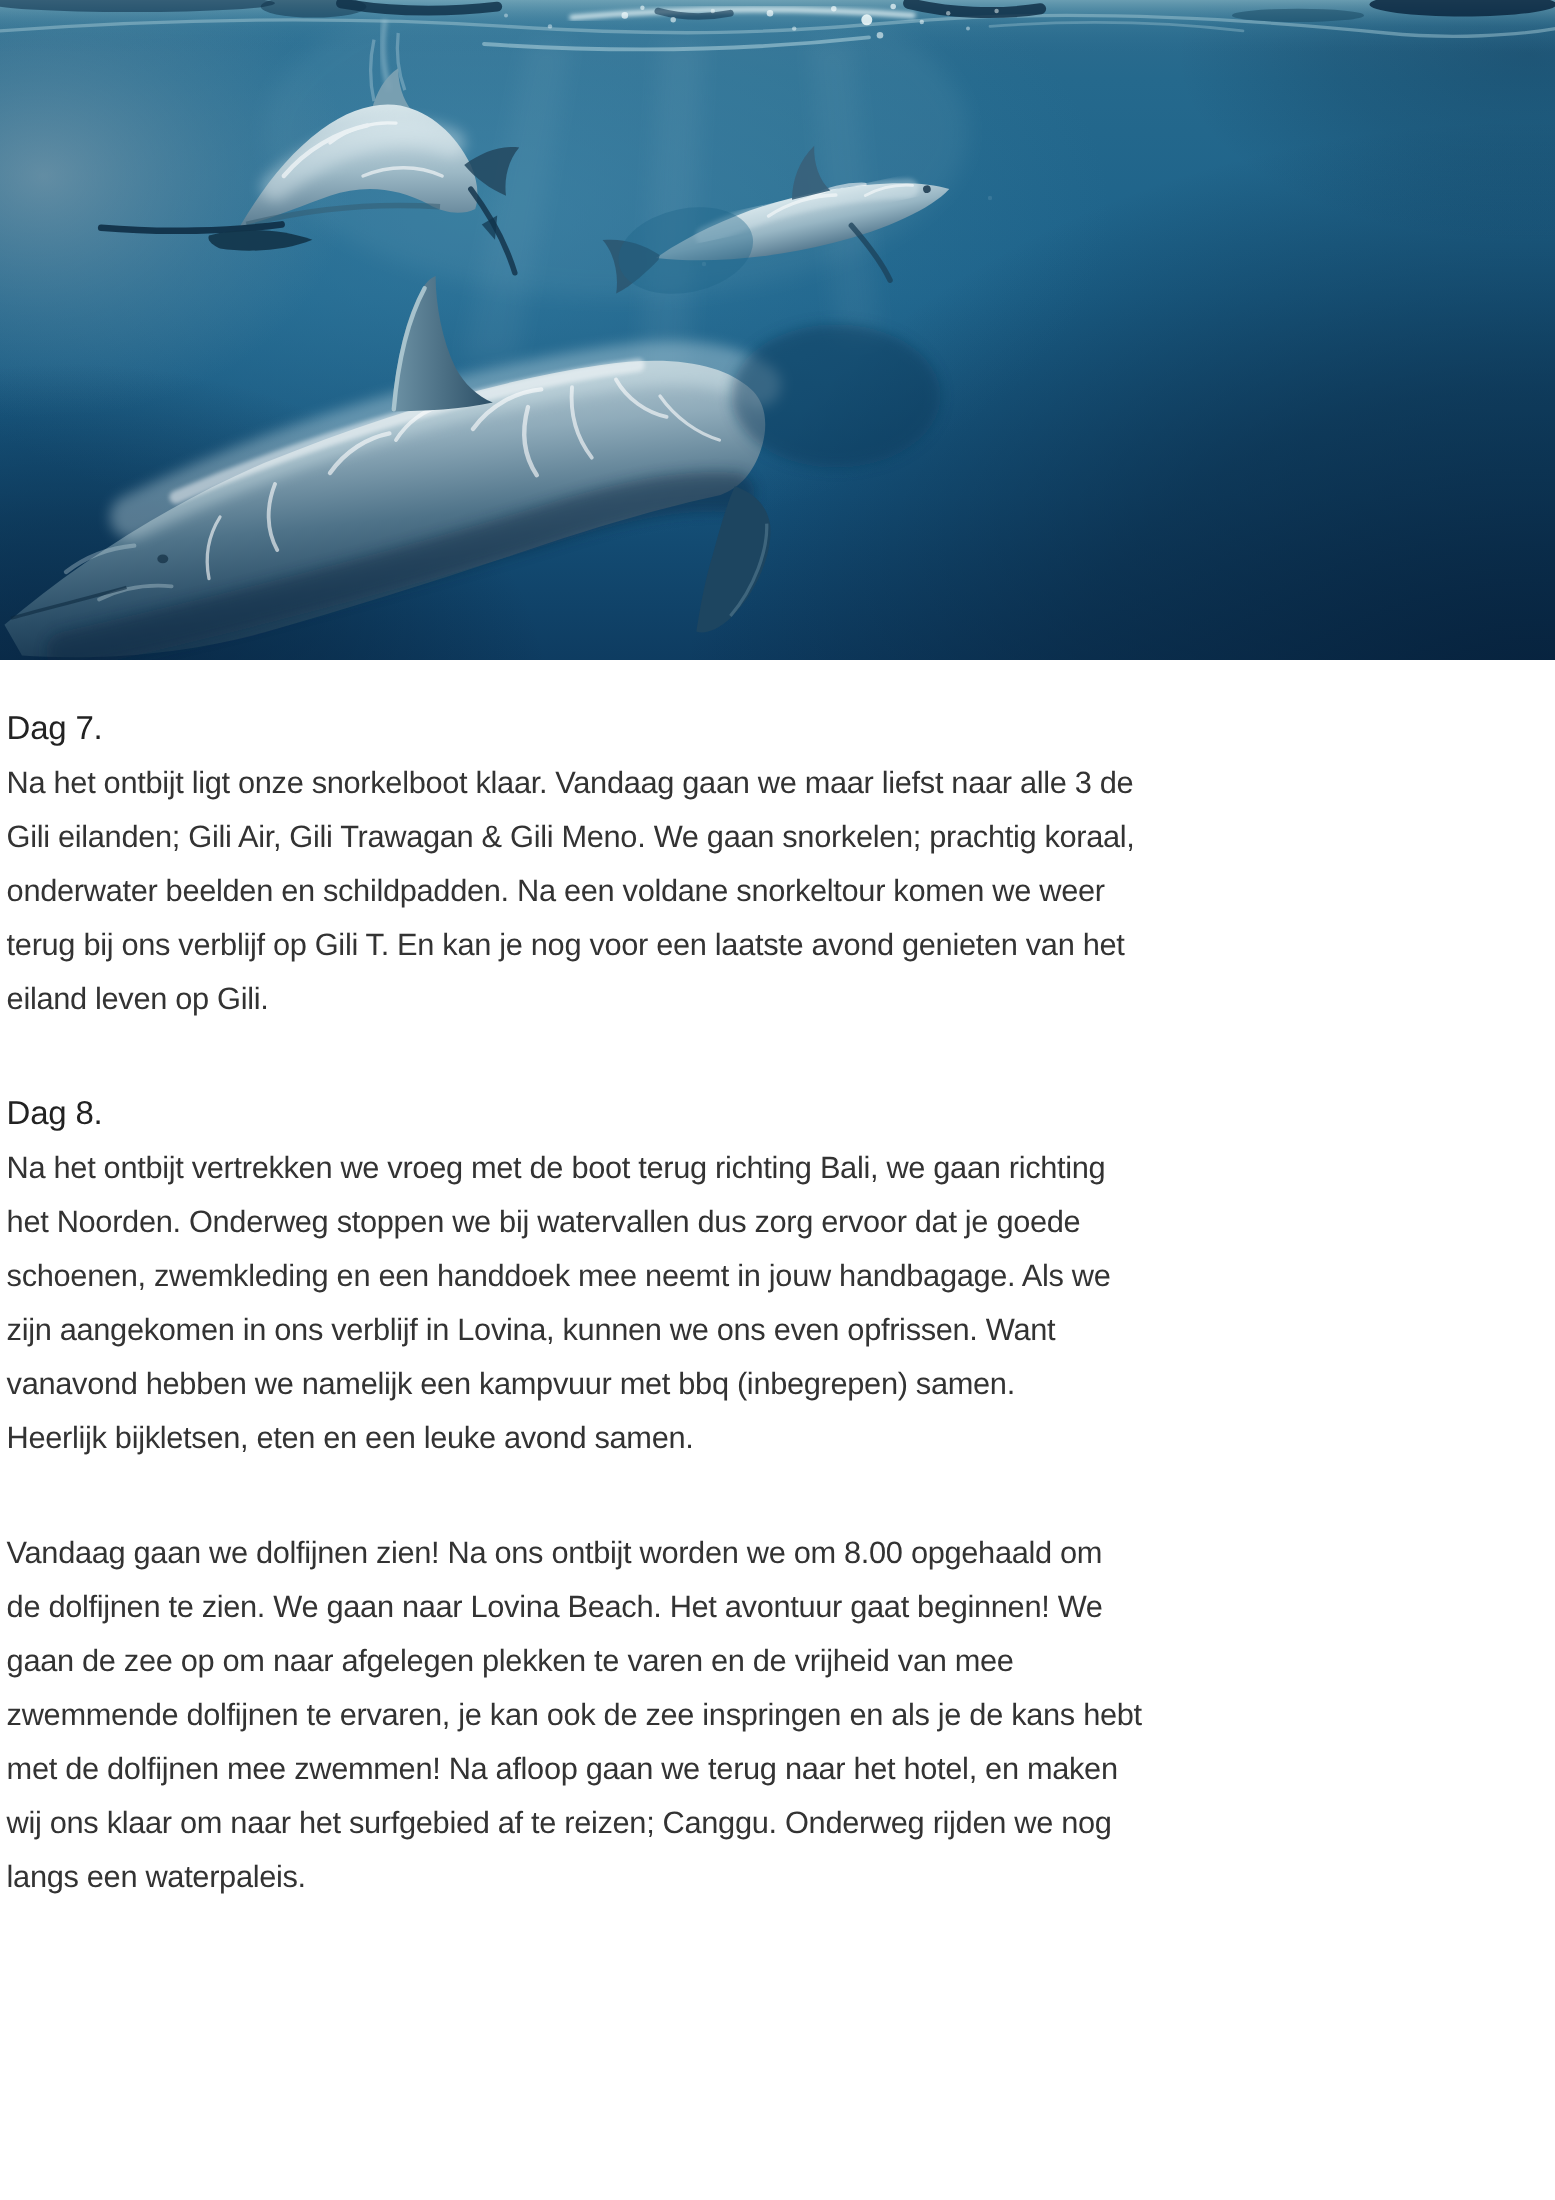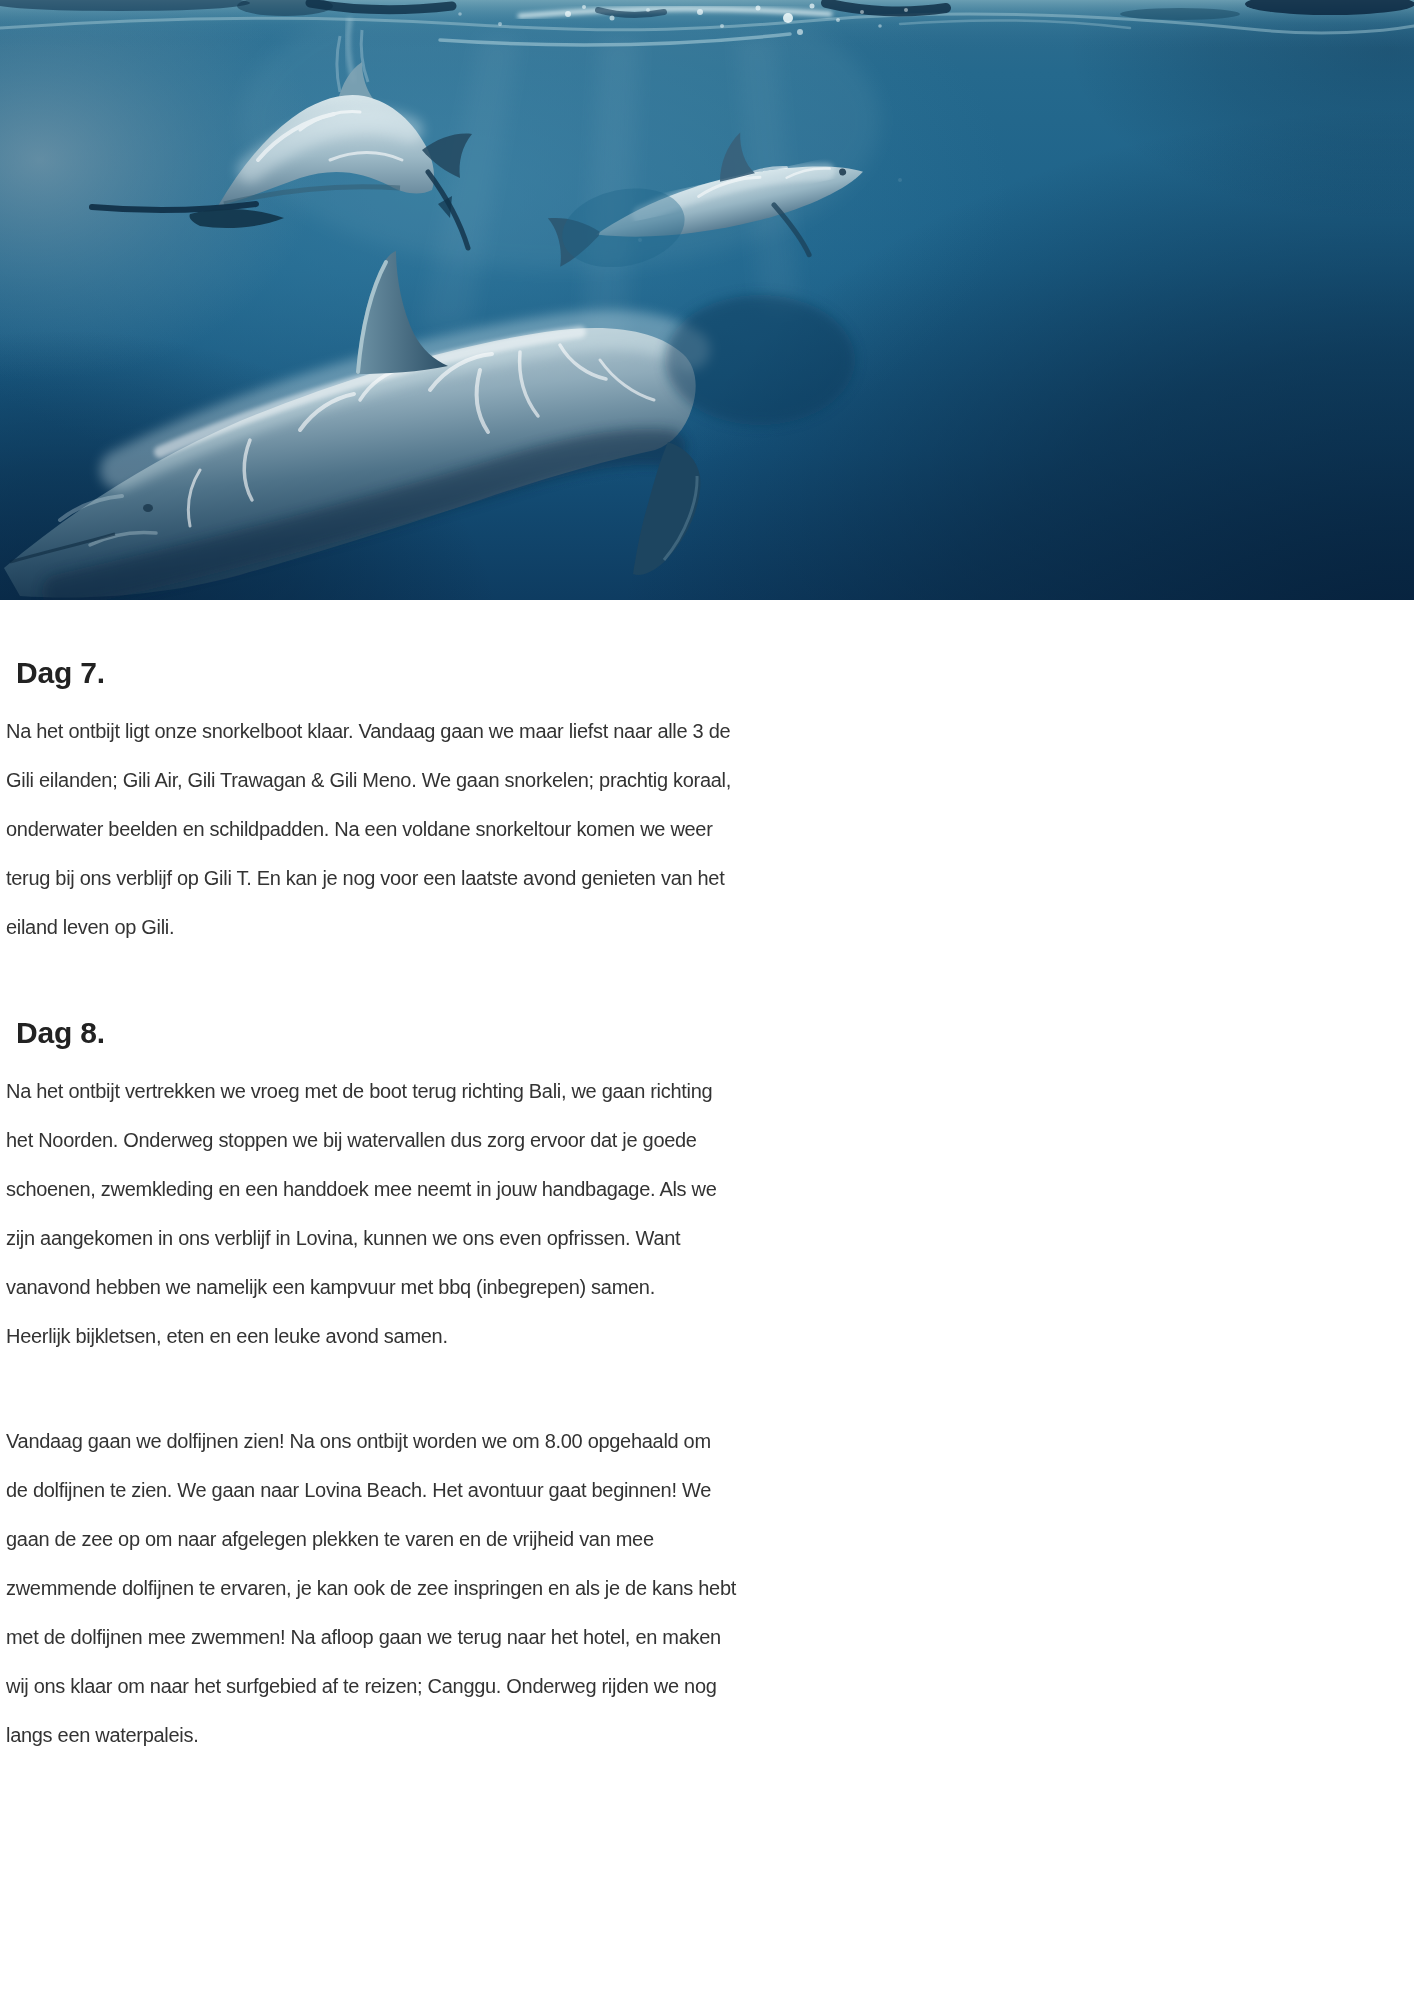--- a/index.html
+++ b/index.html
@@ -16,30 +16,30 @@
     height: 600px;
     line-height: 0;
   }
   .hero svg { display: block; width: 1414px; height: 600px; }
   .content {
     padding: 38px 10px 0 6px;
     color: #333333;
   }
   .day-section { margin: 0 0 56px 0; }
   .day-heading {
-    margin: 10px;
+    margin: 0;
     font-size: 30px;
     line-height: 49px;
-    font-weight: 700;
+    font-weight: 400;
     color: #222222;
     letter-spacing: -0.2px;
   }
   .day-paragraph {
     margin: 0;
-    font-size: 20px;
+    font-size: 28px;
     line-height: 49px;
     font-weight: 400;
     color: #333333;
     letter-spacing: -0.3px;
     white-space: pre-line;
   }
 </style>
 </head>
 <body>
 

